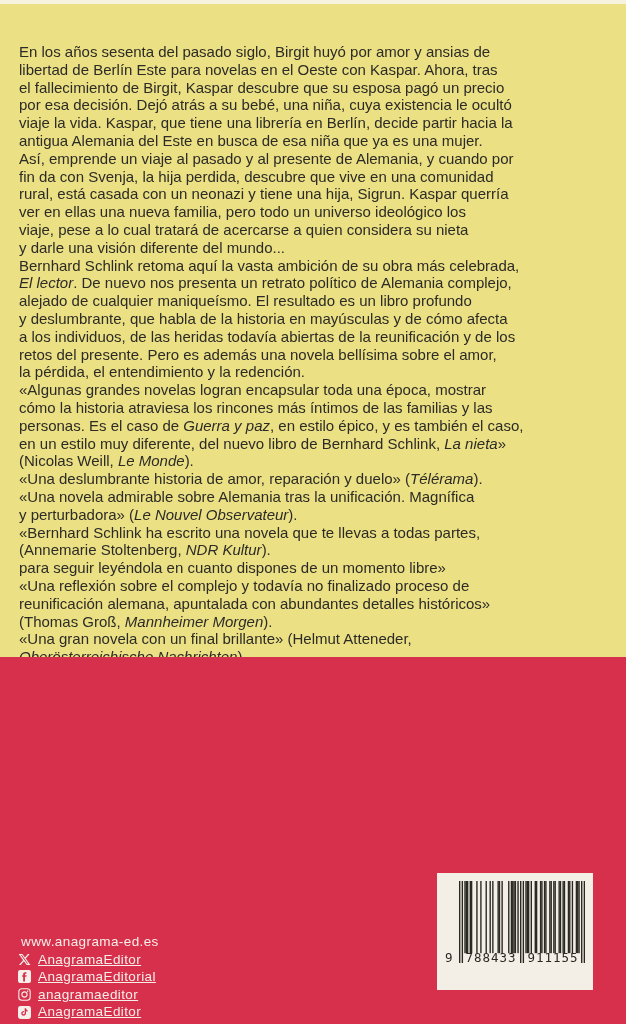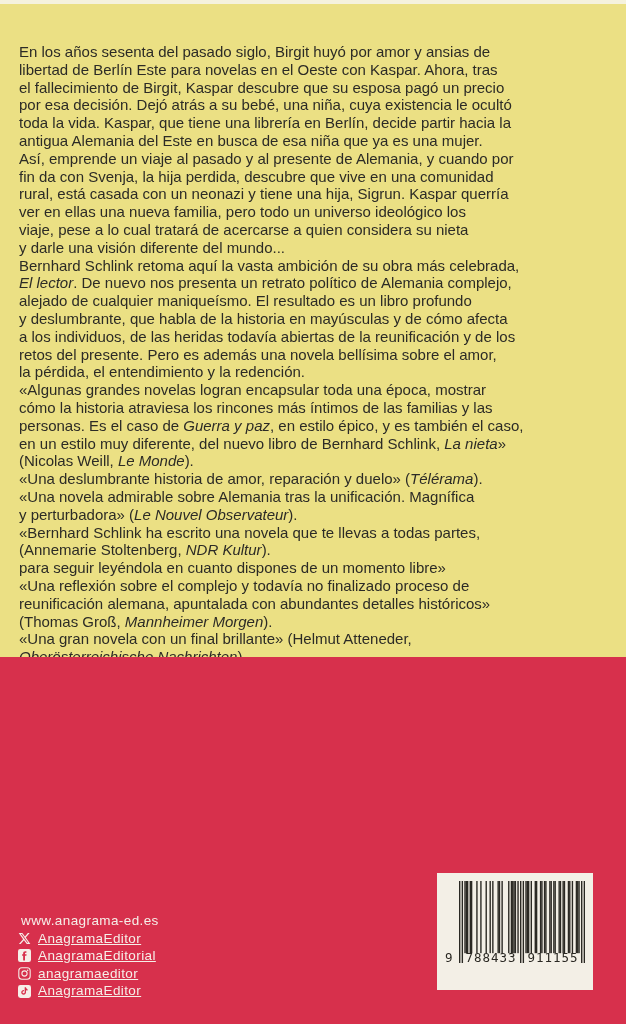--- a/index.html
+++ b/index.html
@@ -24,21 +24,21 @@
   
   .footer{
     position:absolute;top:657px;left:0;width:100%;height:367px;
     background:var(--cover_red,#d7304c);
   }
   .links{
     position:absolute;left:18px;top:255px;
     color:var(--footer_text,#f6efe9);
     font-size:13.5px;letter-spacing:0.4px;
   }
-  .website{margin-left:3px;height:17.6px;line-height:17.6px;}
+  .website{margin-left:3px;height:17.6px;line-height:17.6px;margin-top:21px;}
   .srow{display:flex;align-items:center;height:17.6px;text-decoration:underline;}
   .sicon{width:13px;height:13px;margin-right:7px;flex:0 0 13px;}
   .sicon svg{display:block;width:100%;height:100%;}
   .shandle{line-height:17.6px;}
   
   .barcode-box{
     position:absolute;left:437px;top:216px;width:156px;height:117px;
     background:var(--barcode_bg,#f3efe6);
   }
   .bars{position:absolute;left:22px;top:8px;width:126px;height:82px;}
@@ -59,21 +59,21 @@
 <div class="cover">
 
   <div class="top-edge"></div>
 
   <div class="synopsis">
     <div class="blurb">
         <div class="ln"><span>En los años sesenta del pasado siglo, Birgit huyó por amor y ansias de</span></div>
         <div class="ln"><span>libertad de Berlín Este para novelas en el Oeste con Kaspar. Ahora, tras</span></div>
         <div class="ln"><span>el fallecimiento de Birgit, Kaspar descubre que su esposa pagó un precio</span></div>
         <div class="ln"><span>por esa decisión. Dejó atrás a su bebé, una niña, cuya existencia le ocultó</span></div>
-        <div class="ln"><span>toda la vida. Kaspar, que tiene una librería en Berlín, decide partir hacia la</span></div>
+        <div class="ln"><span>viaje la vida. Kaspar, que tiene una librería en Berlín, decide partir hacia la</span></div>
         <div class="ln"><span>antigua Alemania del Este en busca de esa niña que ya es una mujer.</span></div>
         <div class="ln"><span>Así, emprende un viaje al pasado y al presente de Alemania, y cuando por</span></div>
         <div class="ln"><span>fin da con Svenja, la hija perdida, descubre que vive en una comunidad</span></div>
         <div class="ln"><span>rural, está casada con un neonazi y tiene una hija, Sigrun. Kaspar querría</span></div>
         <div class="ln"><span>ver en ellas una nueva familia, pero todo un universo ideológico los</span></div>
         <div class="ln"><span>viaje, pese a lo cual tratará de acercarse a quien considera su nieta</span></div>
         <div class="ln"><span>y darle una visión diferente del mundo...</span></div>
         <div class="ln"><span>Bernhard Schlink retoma aquí la vasta ambición de su obra más celebrada,</span></div>
         <div class="ln"><em>El lector</em><span>. De nuevo nos presenta un retrato político de Alemania complejo,</span></div>
         <div class="ln"><span>alejado de cualquier maniqueísmo. El resultado es un libro profundo</span></div>

